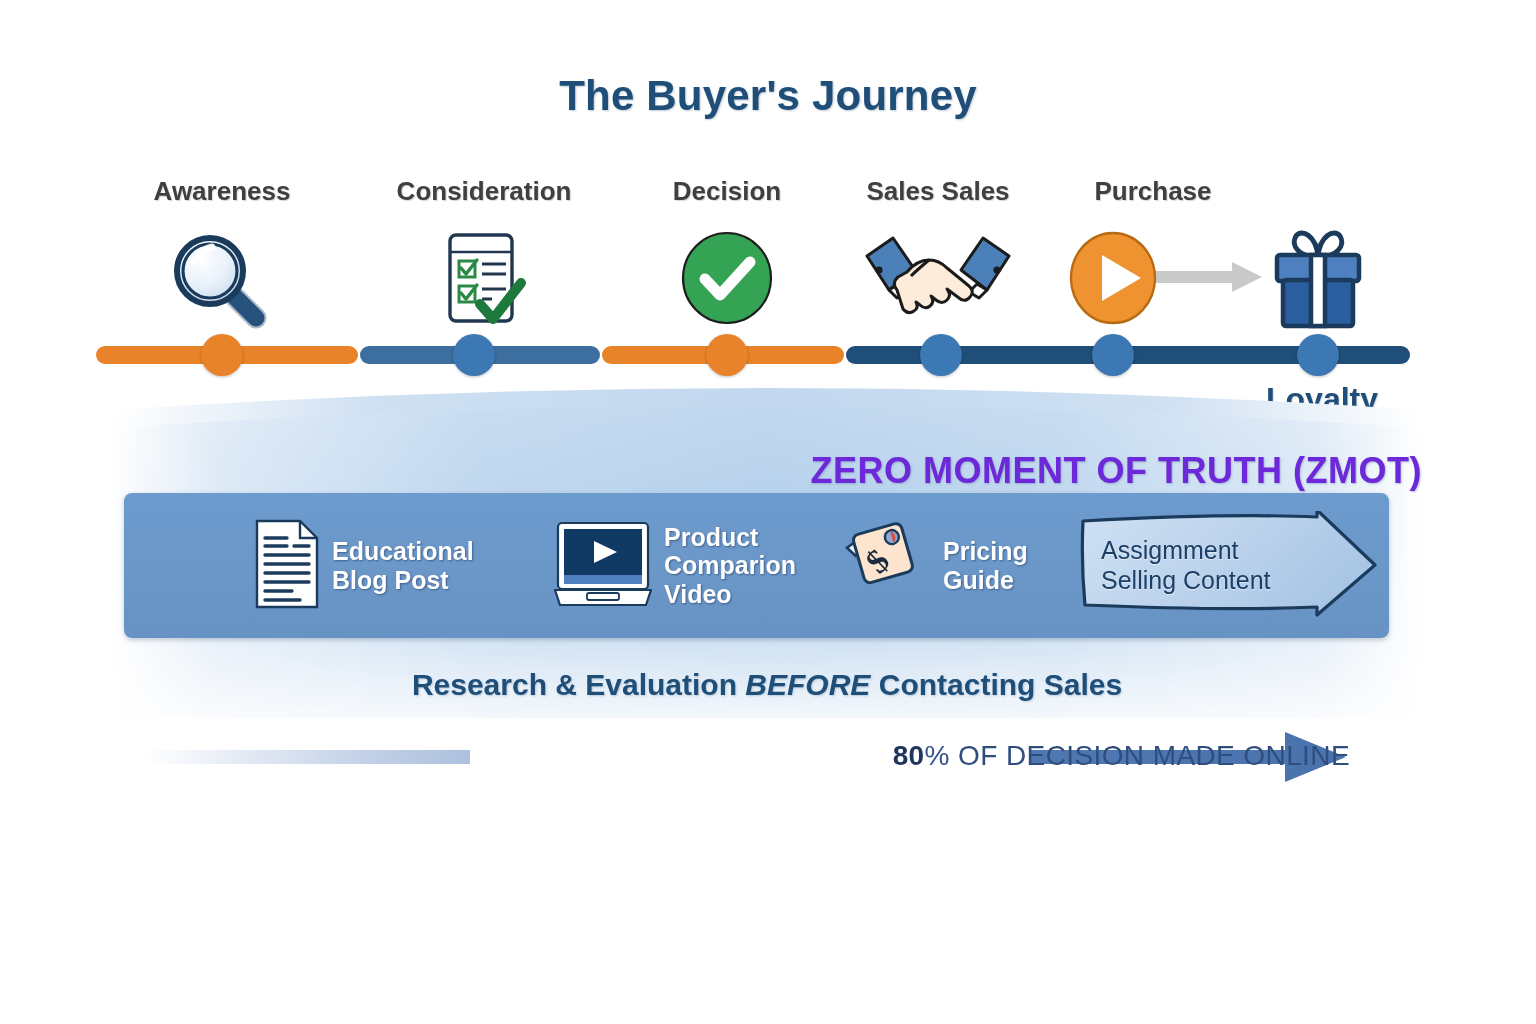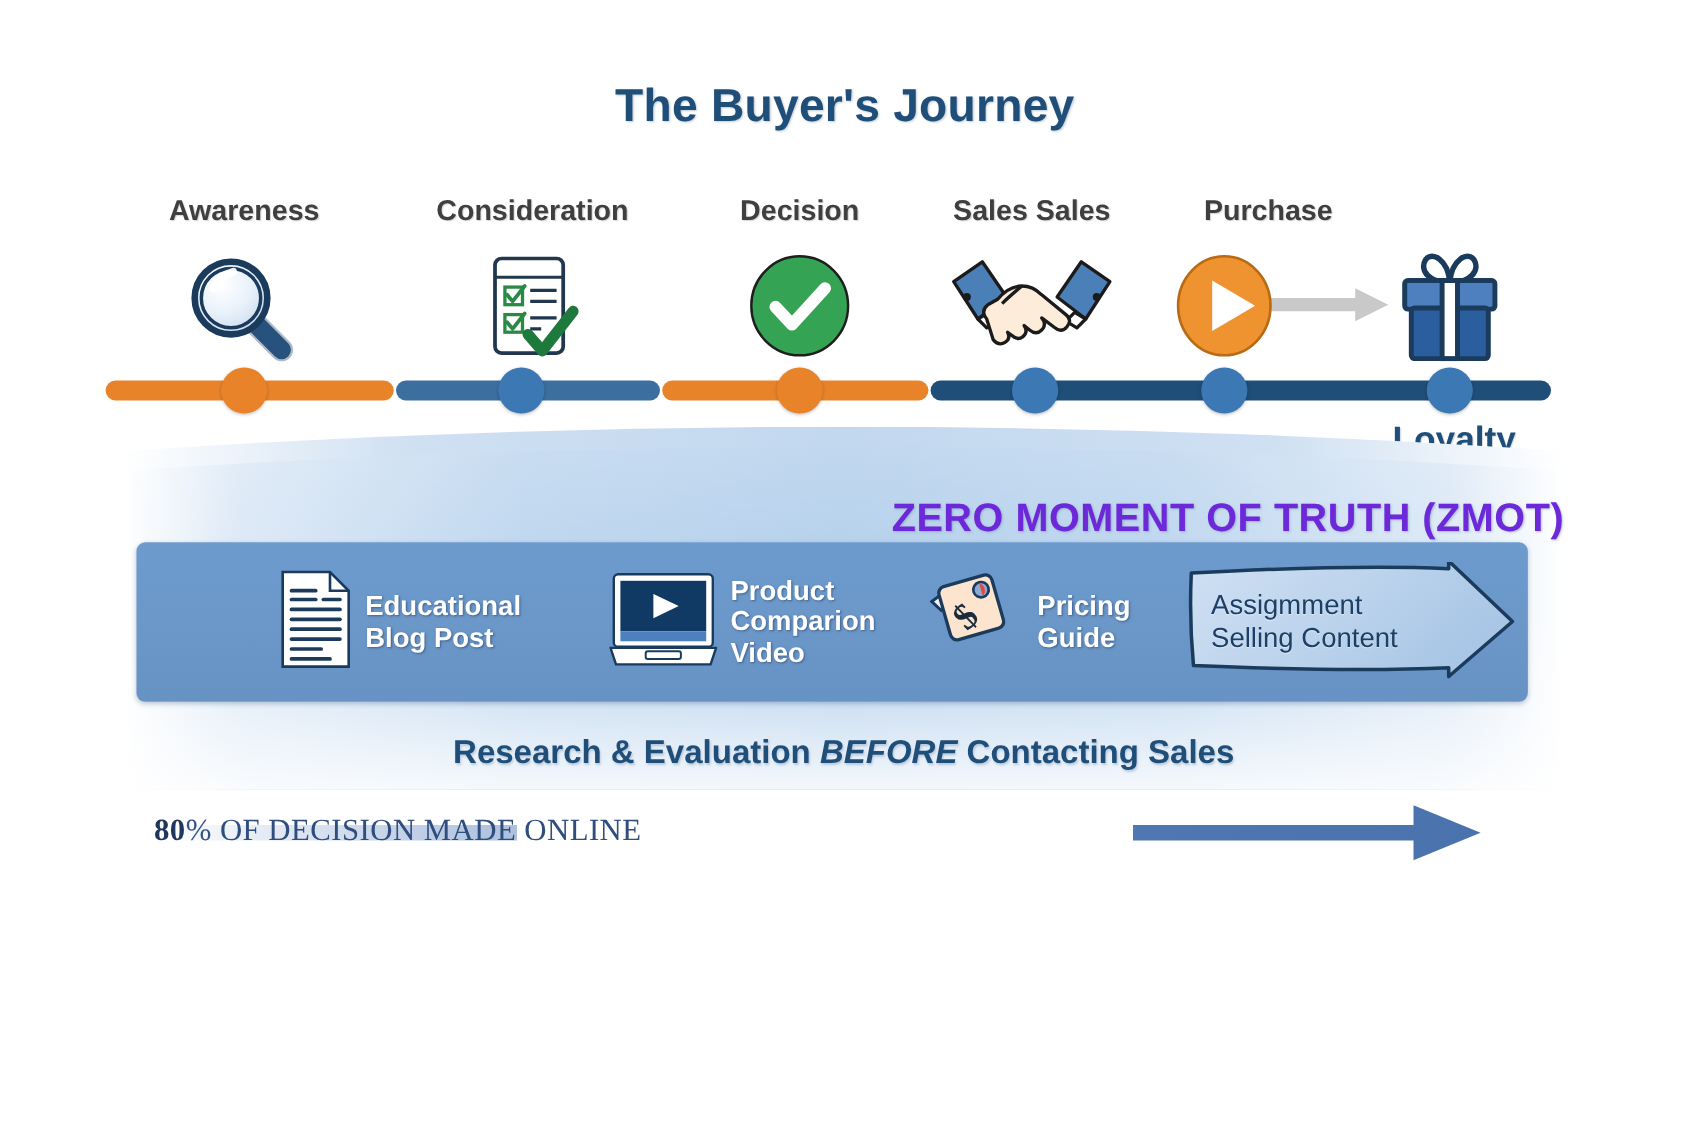--- a/index.html
+++ b/index.html
@@ -93,22 +93,22 @@
     text-align:center;
     font-size:30px;font-weight:bold;
     color:#1f4e79;
     text-shadow:1px 1px 2px rgba(130,155,185,.45);
   }
   #zmot-sub i{font-style:italic;}
 
   
   #bottom-arrow{position:absolute;left:140px;top:726px;width:1210px;height:62px;}
   #bottom-arrow-text{
-    position:absolute;left:0;top:14px;width:1210px;text-align:left;
-    font-size:28px;color:#2f4e7e;letter-spacing:.4px;white-space:nowrap;font-family:Liberation Serif, serif;
+    position:absolute;left:0;top:14px;width:1210px;text-align:right;
+    font-size:28px;color:#2f4e7e;letter-spacing:.4px;white-space:nowrap;
   }
   #bottom-arrow-text b{font-weight:bold;color:#21365c;}
   #bottom-arrow-text span.pct{font-weight:normal;color:#35538a;}
 </style>
 </head>
 <body>
 
 <div class="stage">
 
   <div id="title">The Buyer's Journey</div>

